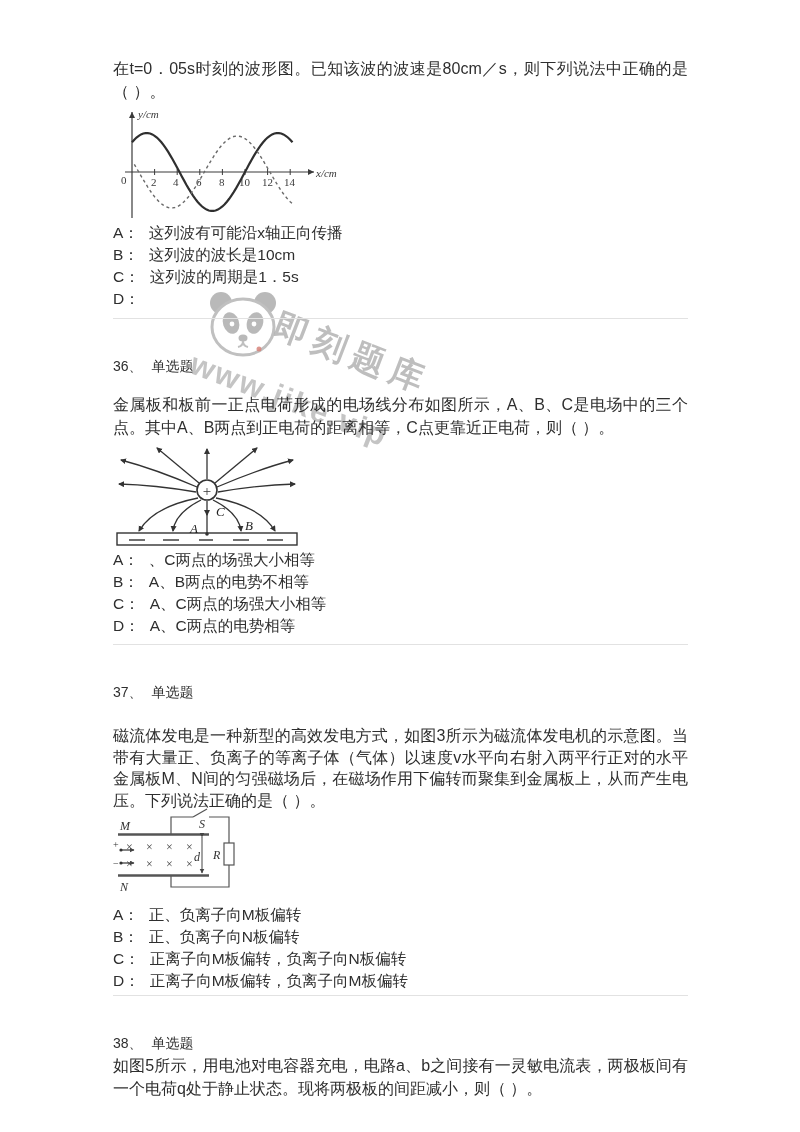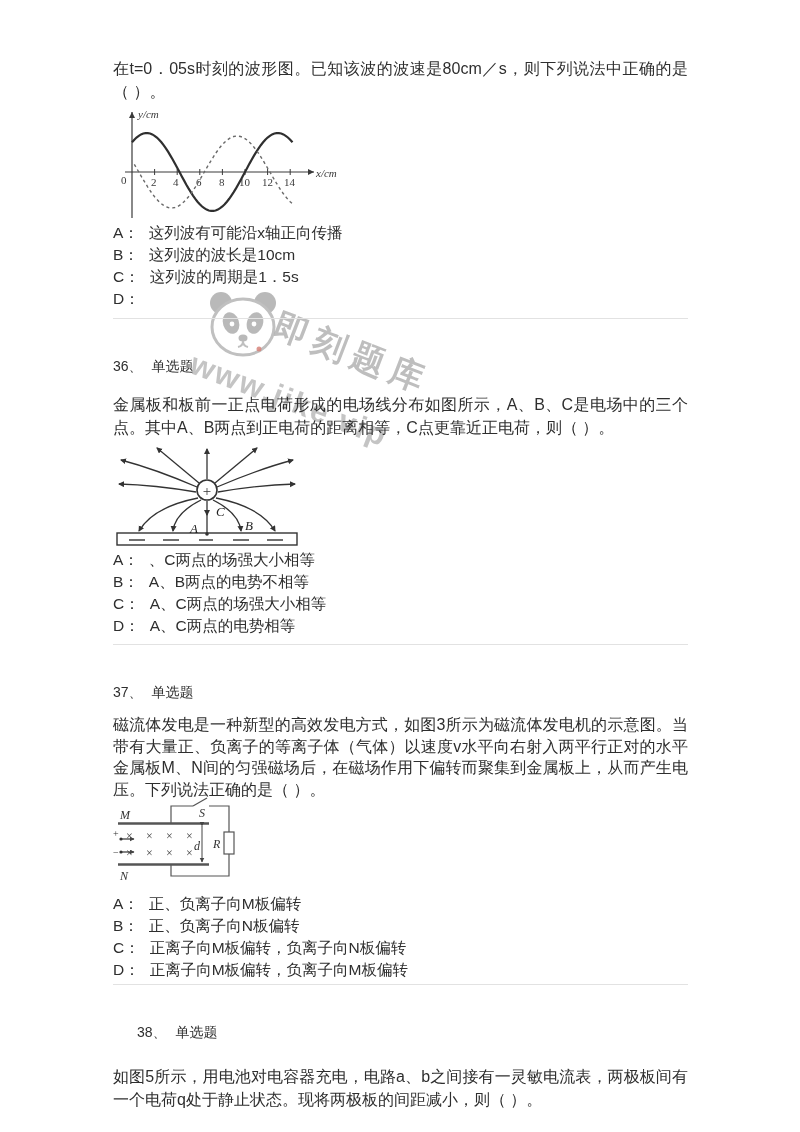--- a/index.html
+++ b/index.html
@@ -29,26 +29,26 @@
   
   .fig-wave{display:block;margin:3px 0 0 5px;}
   .opts-1{margin-top:3px;}
   .div-1{margin-top:8px;}
   .head-36{margin-top:37px;}
   .stem-36{margin-top:16px;}
   .fig-field{display:block;margin:2px 0 0 2px;}
   .opts-36{margin-top:2px;}
   .div-2{margin-top:7px;}
   .head-37{margin-top:37px;}
-  .stem-37{margin-top:11px;}
+  .stem-37{margin-top:22px;}
   .fig-mhd{display:block;margin:-5px 0 0 0;}
   .opts-37{margin-top:6px;}
   .div-3{margin-top:3px;}
-  .head-38{margin-top:37px;margin-left:24px;}
-  .stem-38{margin-top:22px;}
+  .head-38{margin-top:37px;}
+  .stem-38{margin-top:0;}
 
   svg{overflow:visible;}
   svg text{font-family:"Liberation Serif","DejaVu Serif",serif;}
   .axlabel{font-size:11px;font-style:italic;fill:#3a3a3a;}
   .ticklabel{font-size:11px;fill:#3a3a3a;}
   .figlabel{font-size:13px;font-style:italic;fill:#222;}
   .smlabel{font-size:12px;font-style:italic;fill:#333;}
   .cross{font-size:12px;fill:#444;font-style:normal;}
   .ion{font-size:10px;fill:#333;font-style:normal;}
 </style>

